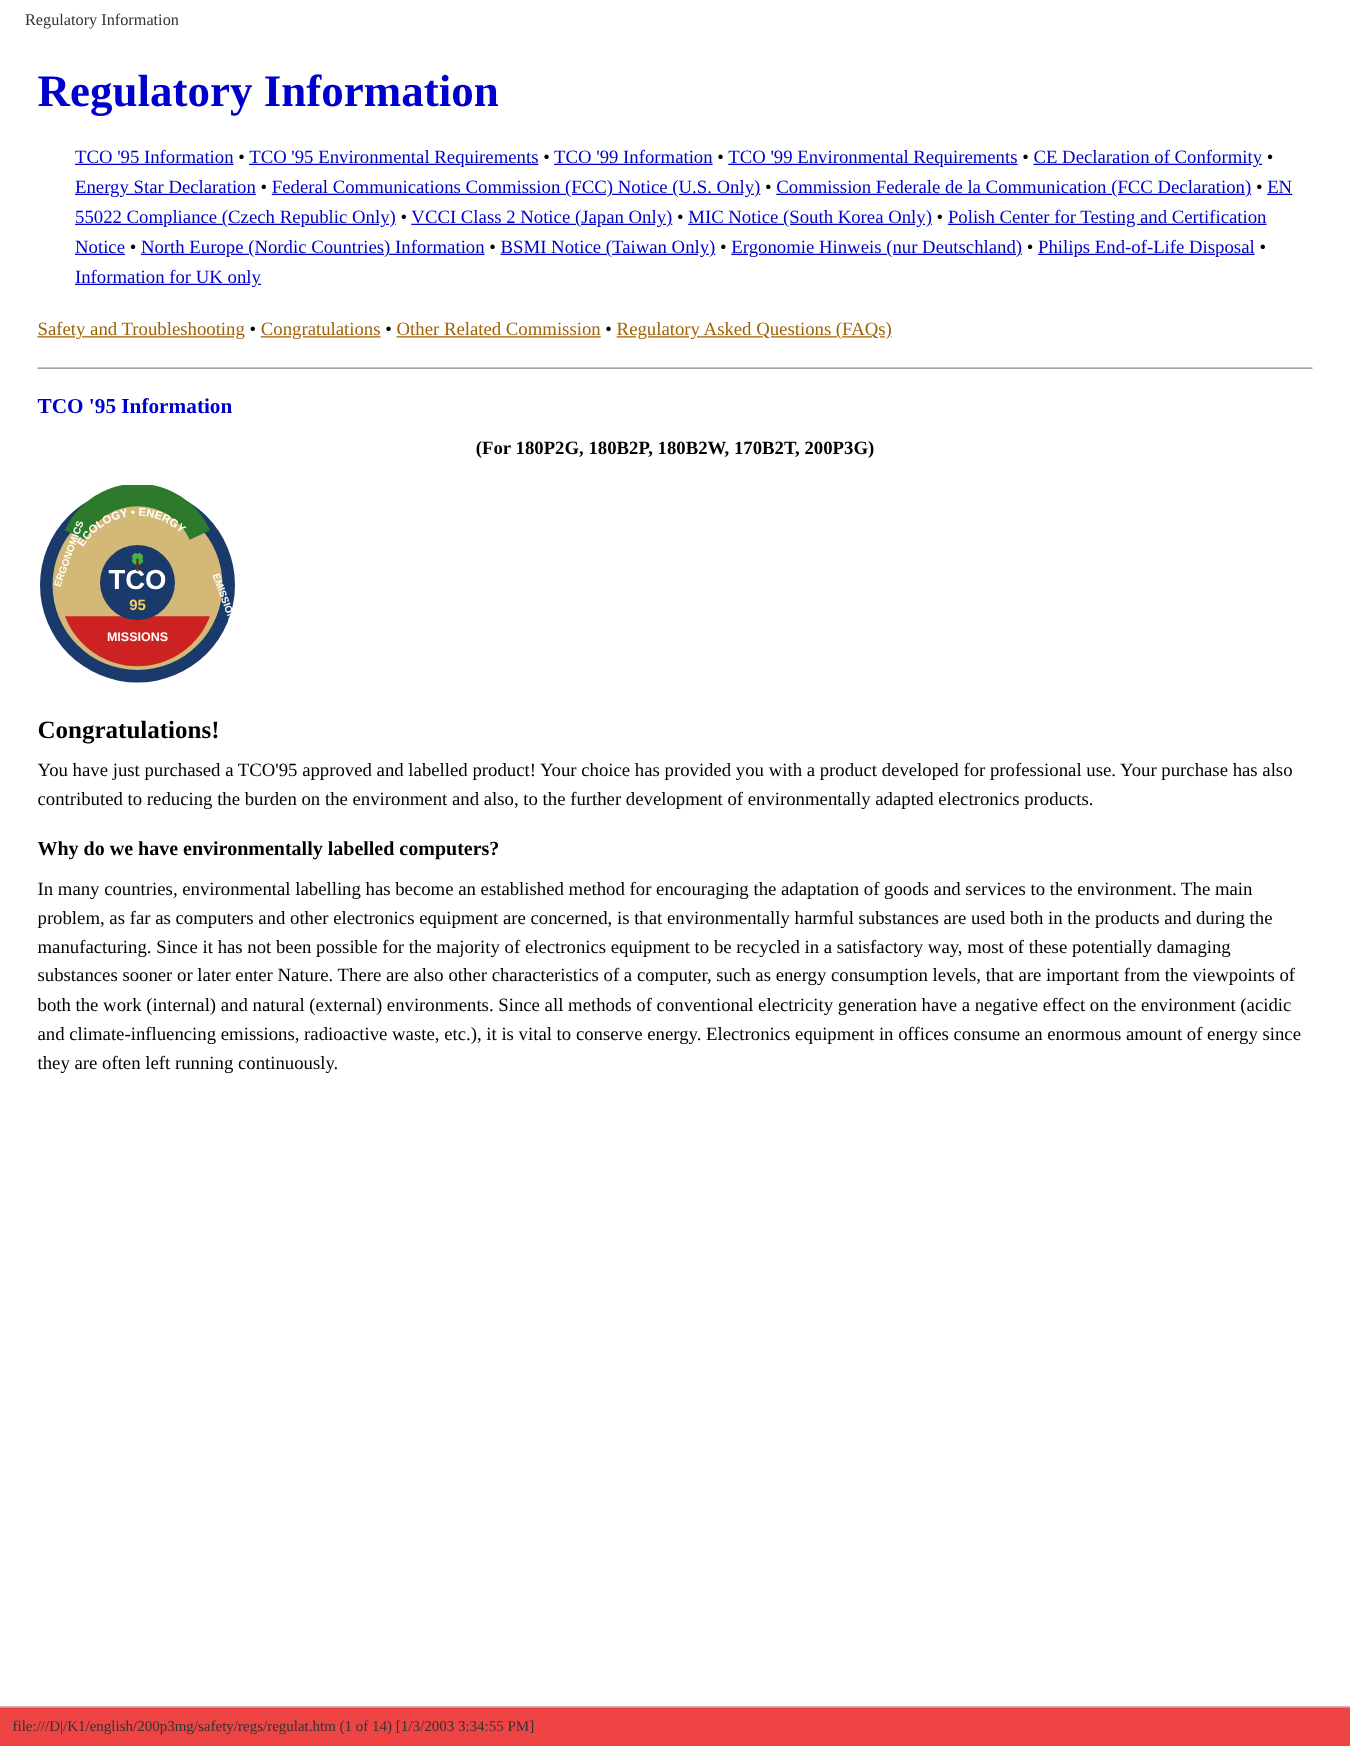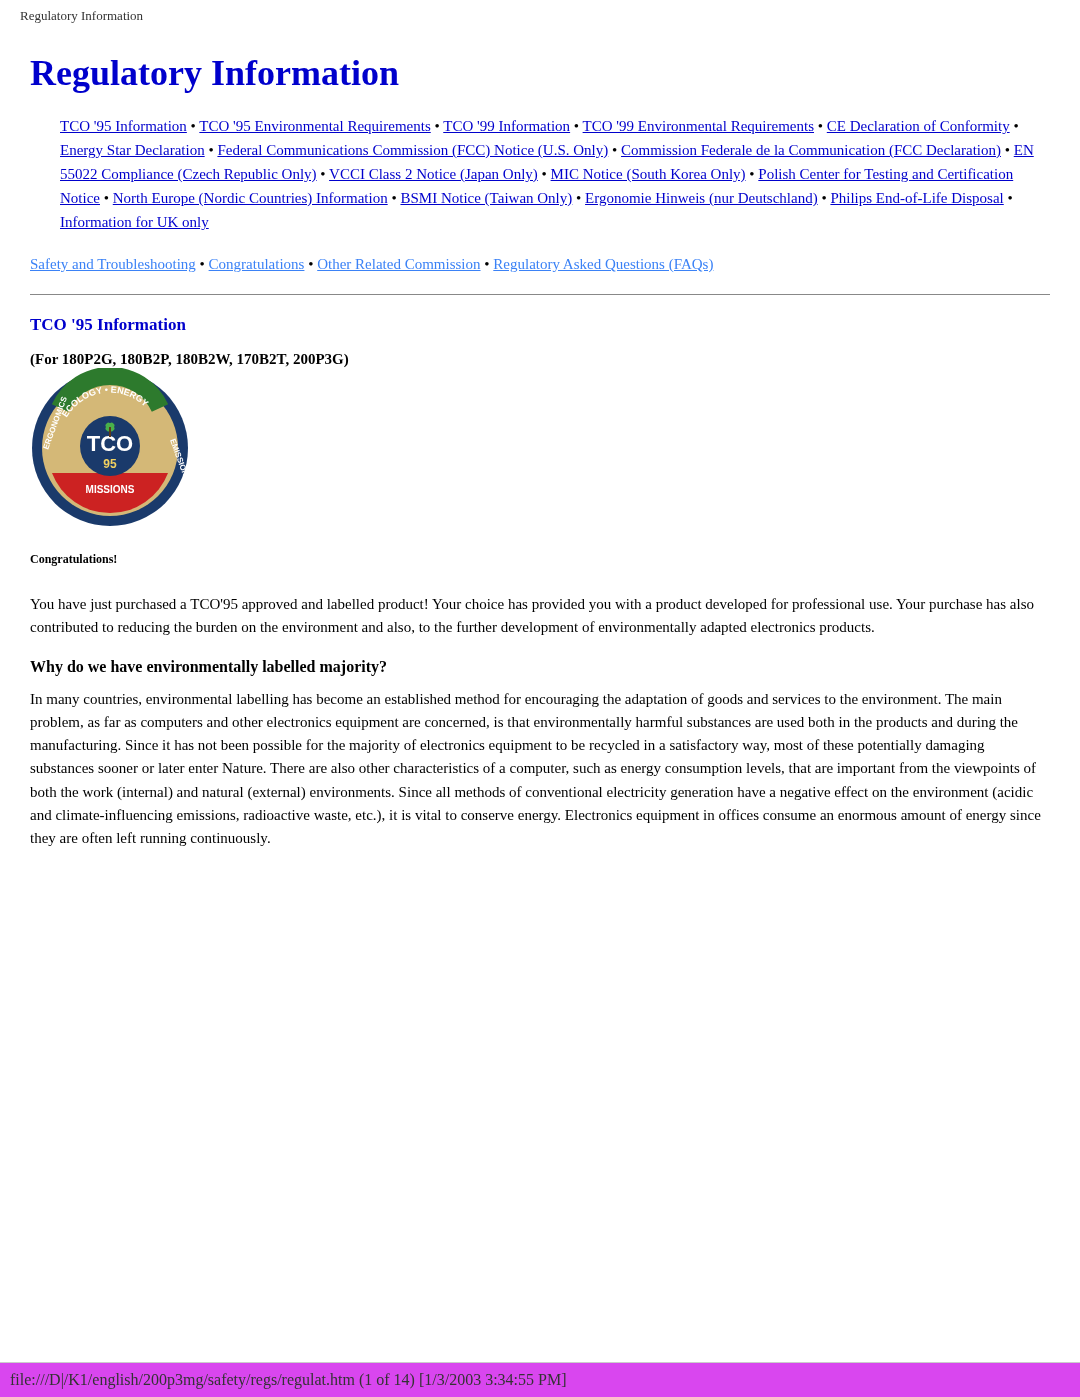--- a/index.html
+++ b/index.html
@@ -43,68 +43,69 @@
     }
     .nav-links span.sep {
       color: #000;
     }
     .secondary-links {
       font-size: 15px;
       line-height: 1.6;
       margin-bottom: 18px;
     }
     .secondary-links a {
-      color: #3b82f6;
+      color: #a16207;
       text-decoration: underline;
     }
     hr.divider {
       border: none;
       border-top: 1px solid #888;
       margin: 16px 0 20px 0;
     }
     .section-title {
       font-size: 17px;
       font-weight: bold;
       color: #0000cc;
       margin-bottom: 16px;
     }
     .subtitle {
-      text-align: left;
+      text-align: center;
       font-weight: bold;
       font-size: 15px;
+      margin-bottom: 20px;
     }
     .tco-logo {
       width: 160px;
       height: 160px;
       margin: 0 0 20px 0;
     }
     .congrats-heading {
       font-weight: bold;
-      font-size: 12px;
-      margin-bottom: 26px;
+      font-size: 20px;
+      margin-bottom: 10px;
     }
     .body-text {
       font-size: 15px;
       line-height: 1.55;
       margin-bottom: 18px;
     }
     .sub-heading {
       font-weight: bold;
       font-size: 16px;
       margin-bottom: 12px;
     }
     #status-bar {
       position: absolute;
       bottom: 0;
       left: 0;
       right: 0;
-      font-size: 16px;
+      font-size: 12px;
       color: #333;
       padding: 8px 10px;
-      background: #d946ef;
+      background: #ef4444;
       border-top: 1px solid #ccc;
     }
   </style>
 </head>
 <body>
 
 <div id="breadcrumb-bar">
   <span>Regulatory Information</span>
 </div>
 
@@ -158,17 +159,17 @@
       <ellipse cx="14" cy="8" rx="10" ry="5" transform="rotate(30,14,8)"></ellipse>
       <ellipse cx="14" cy="8" rx="10" ry="5" transform="rotate(-60,14,8)"></ellipse>
       <ellipse cx="14" cy="8" rx="10" ry="5" transform="rotate(60,14,8)"></ellipse>
       <rect x="12" y="8" width="4" height="20" fill="#5a3a1a"></rect>
     </g>
   </svg>
 
   <div class="congrats-heading">Congratulations!</div>
   <p class="body-text">You have just purchased a TCO'95 approved and labelled product! Your choice has provided you with a product developed for professional use. Your purchase has also contributed to reducing the burden on the environment and also, to the further development of environmentally adapted electronics products.</p>
 
-  <div class="sub-heading">Why do we have environmentally labelled majority?</div>
+  <div class="sub-heading">Why do we have environmentally labelled computers?</div>
   <p class="body-text">In many countries, environmental labelling has become an established method for encouraging the adaptation of goods and services to the environment. The main problem, as far as computers and other electronics equipment are concerned, is that environmentally harmful substances are used both in the products and during the manufacturing. Since it has not been possible for the majority of electronics equipment to be recycled in a satisfactory way, most of these potentially damaging substances sooner or later enter Nature. There are also other characteristics of a computer, such as energy consumption levels, that are important from the viewpoints of both the work (internal) and natural (external) environments. Since all methods of conventional electricity generation have a negative effect on the environment (acidic and climate-influencing emissions, radioactive waste, etc.), it is vital to conserve energy. Electronics equipment in offices consume an enormous amount of energy since they are often left running continuously.</p>
 </div>
 
 <div id="status-bar">file:///D|/K1/english/200p3mg/safety/regs/regulat.htm (1 of 14) [1/3/2003 3:34:55 PM]</div>
 
 </body></html>

